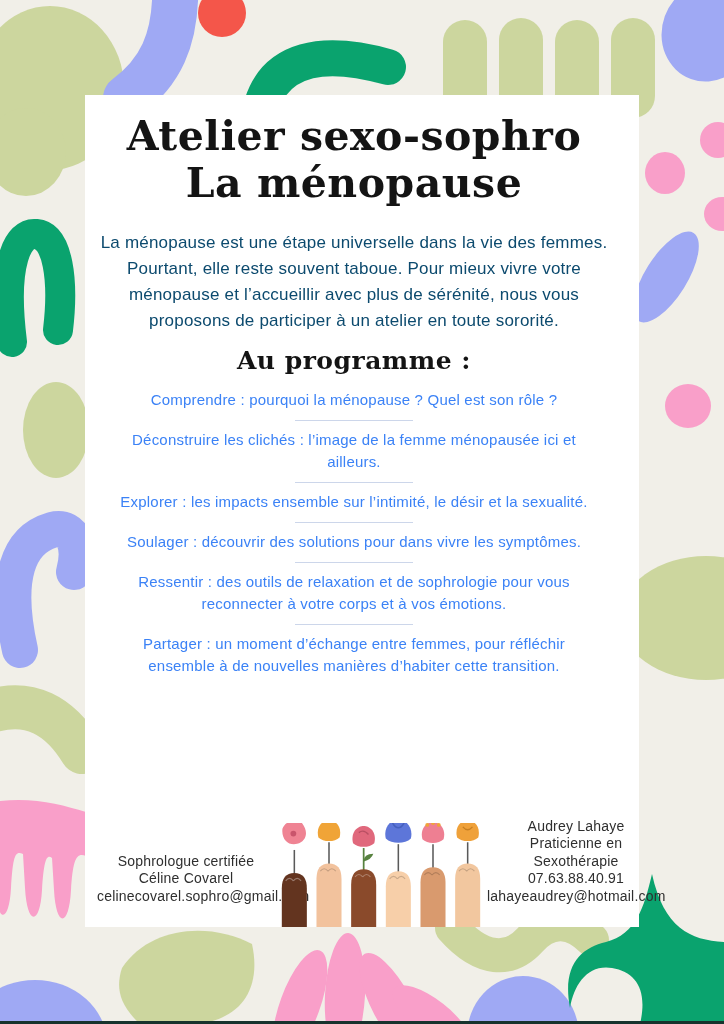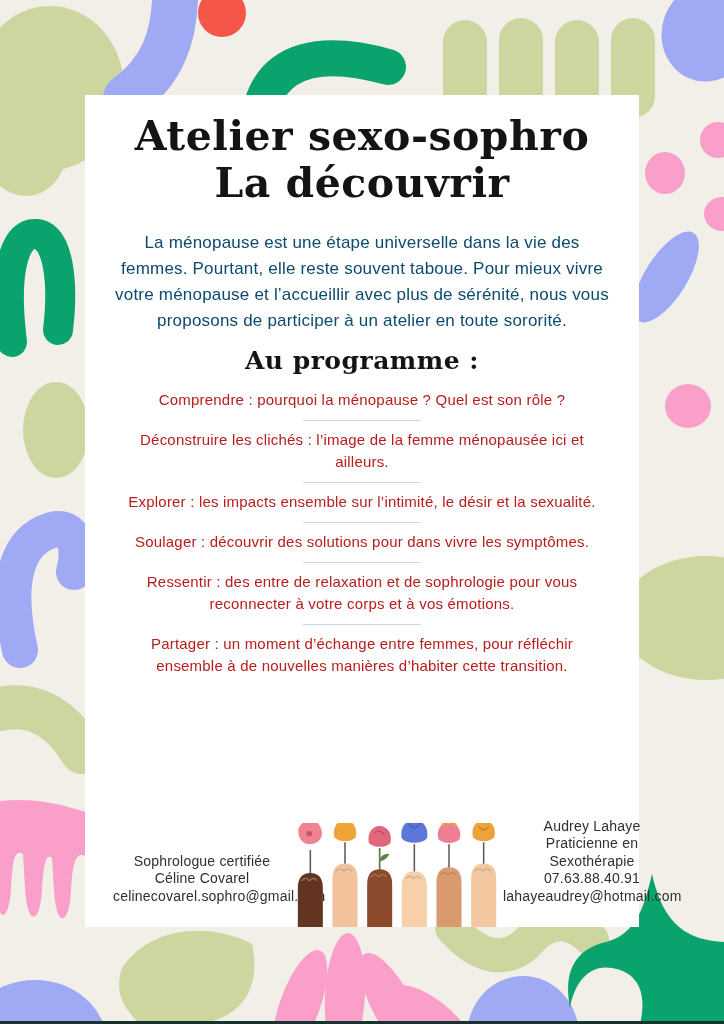--- a/index.html
+++ b/index.html
@@ -6,39 +6,39 @@
   body { background:#555; }
   .poster{
     position:relative; width:724px; height:1024px; margin:0 auto;
     background:#f1efe8; overflow:hidden;
     font-family:"Liberation Sans", sans-serif; color:#2b2b2b;
   }
   .bg{ position:absolute; inset:0; z-index:0; }
   .card{
     position:absolute; left:85px; top:95px; width:554px; height:832px;
     background:#ffffff; z-index:1; text-align:center;
-    display:flex; flex-direction:column; padding:14px 24px 0 24px;
+    display:flex; flex-direction:column; padding:14px 24px 0 8px;
   }
   .title{
     font-family:"DejaVu Serif", serif; font-weight:700;
     font-size:41px; line-height:1.14; color:#141414; letter-spacing:.5px;
     margin-top:4px;
   }
   .title span{ display:block; }
   .intro{
     margin:24px auto 12px auto; max-width:512px;
     font-size:17px; line-height:26px; color:#0c4a6e; letter-spacing:.2px;
   }
   .program-heading{
     font-family:"DejaVu Serif", serif; font-weight:700;
     font-size:25px; color:#141414; letter-spacing:.5px;
   }
   .program-list{ margin:14px auto 0 auto; max-width:478px; }
   .program-item{
-    font-size:15px; line-height:22px; color:#b91c1c; letter-spacing:.2px;
+    font-size:15px; line-height:22px; color:#3b82f6; letter-spacing:.2px;
   }
   .divider{
     width:118px; border:none; border-top:1px solid #ccd6ea;
     margin:9px auto 8px auto;
   }
   .footer{
     margin-top:auto; display:flex; align-items:flex-end;
     justify-content:space-between; padding:0 4px;
   }
   .contact{
@@ -91,37 +91,37 @@
     <path d="M 452,928 C 482,962 510,962 530,940 C 550,918 572,920 592,940" fill="none" stroke="#ccd69e" stroke-width="34" stroke-linecap="round"></path>
     <ellipse cx="523" cy="1036" rx="56" ry="60" fill="#9fa9f4"></ellipse>
     <ellipse cx="35" cy="1044" rx="72" ry="64" fill="#9fa9f4"></ellipse>
     <path d="M 652,874 C 664,928 690,940 724,942 L 724,1024 L 640,1024 C 648,990 636,972 612,968 C 588,964 574,984 570,1008 C 562,966 580,948 606,942 C 636,934 644,908 652,874 Z" fill="#0aa36e"></path>
   </svg>
 
   <div class="card">
 
     <h1 class="title">
       <span>Atelier sexo-sophro</span>
-      <span>La découvrir</span>
+      <span>La ménopause</span>
     </h1>
 
     <p class="intro">La ménopause est une étape universelle dans la vie des femmes. Pourtant, elle reste souvent taboue. Pour mieux vivre votre ménopause et l’accueillir avec plus de sérénité, nous vous proposons de participer à un atelier en toute sororité.</p>
 
     <h2 class="program-heading">Au programme :</h2>
 
     <div class="program-list">
       <p class="program-item">Comprendre : pourquoi la ménopause ? Quel est son rôle ?</p>
       <hr class="divider">
       <p class="program-item">Déconstruire les clichés : l’image de la femme ménopausée ici et ailleurs.</p>
       <hr class="divider">
       <p class="program-item">Explorer : les impacts ensemble sur l’intimité, le désir et la sexualité.</p>
       <hr class="divider">
       <p class="program-item">Soulager : découvrir des solutions pour dans vivre les symptômes.</p>
       <hr class="divider">
-      <p class="program-item">Ressentir : des entre de relaxation et de sophrologie pour vous reconnecter à votre corps et à vos émotions.</p>
+      <p class="program-item">Ressentir : des outils de relaxation et de sophrologie pour vous reconnecter à votre corps et à vos émotions.</p>
       <hr class="divider">
       <p class="program-item">Partager : un moment d’échange entre femmes, pour réfléchir ensemble à de nouvelles manières d’habiter cette transition.</p>
     </div>
 
     <div class="footer">
 
       <div class="contact">
         <div>Sophrologue certifiée</div>
         <div>Céline Covarel</div>
         <div>celinecovarel.sophro@gmail.com</div>

